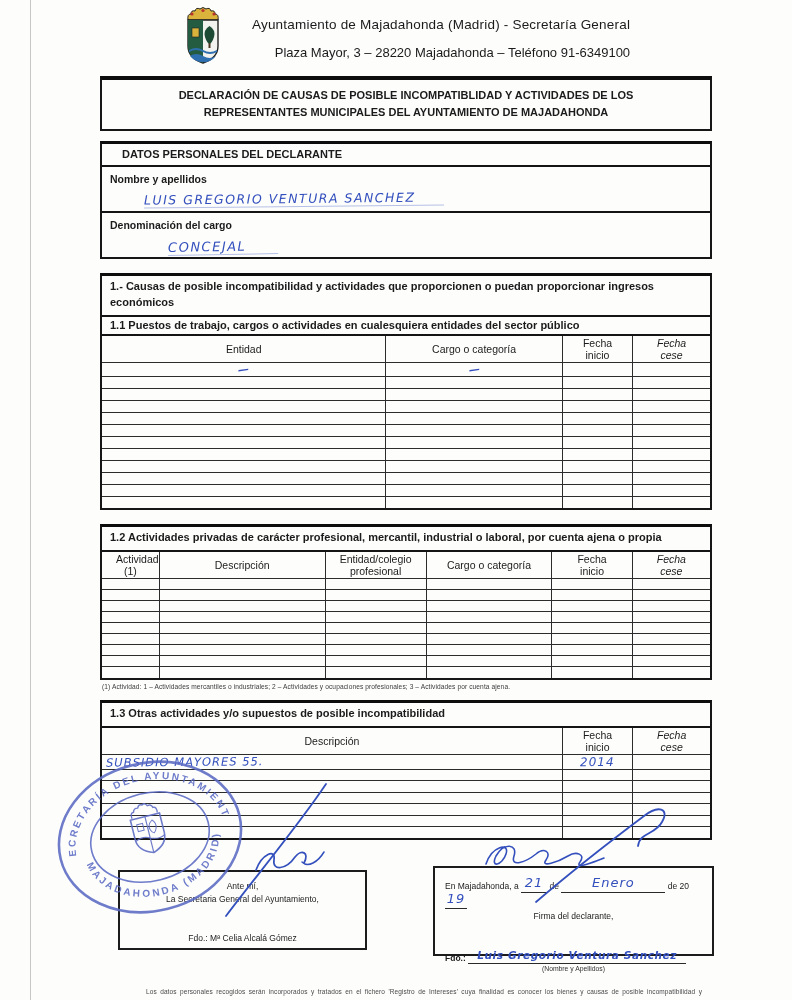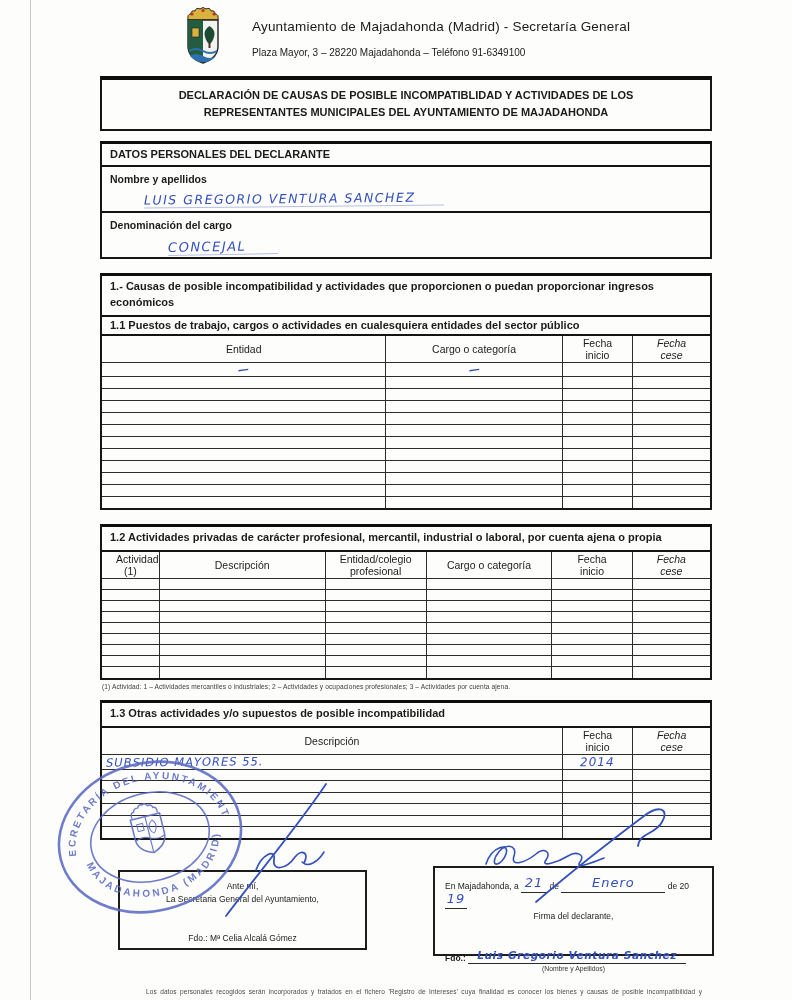--- a/index.html
+++ b/index.html
@@ -5,30 +5,30 @@
   * { margin:0; padding:0; box-sizing:border-box; }
   html,body { width:792px; height:1000px; background:#fdfdfc; overflow:hidden; }
   body { position:relative; font-family:"Liberation Sans", sans-serif; color:var(--ink,#1b1b1b); }
   body::before { content:''; position:absolute; left:30px; top:0; bottom:0; width:1px; background:#9a9a9a; opacity:.55; }
 
   .content { position:relative; margin-left:100px; width:612px; padding-top:8px; }
 
   
   .hdr { display:flex; align-items:center; margin-bottom:8px; height:60px; }
   .hdr .escudo { margin-left:78px; margin-right:22px; flex:0 0 auto; }
-  .hdr-text { text-align:left; }
+  .hdr-text { text-align:right; }
   .hdr-org { font-size:13.5px; letter-spacing:.2px; }
-  .hdr-addr { font-size:10px; margin-top:13px; }
+  .hdr-addr { font-size:13px; margin-top:13px; }
 
   
   .title-box { border:2px solid #161616; border-top:4px solid #0d0d0d; padding:7px 28px 8px; text-align:center; font-weight:bold; font-size:11px; line-height:1.55; }
 
   
   .personal { border:2px solid #161616; border-top:3px solid #0d0d0d; margin-top:10px; }
-  .personal-hd { font-weight:bold; font-size:11px; padding:4px 8px 5px; border-bottom:2.5px solid #141414; }
+  .personal-hd { font-weight:bold; font-size:11px; padding:4px 20px 5px; border-bottom:2.5px solid #141414; }
   .name-row { border-bottom:2px solid #141414; padding:2px 8px 2px; height:46px; }
   .lbl { font-weight:bold; font-size:10.5px; }
   .split { display:flex; }
   .split .cell-l { width:65%; padding:2px 8px; height:44px; }
   .split .cell-r { width:35%; border-left:2px solid #141414; padding:2px 8px; height:44px; }
 
   .hw { font-family:"DejaVu Sans", sans-serif; font-style:italic; color:var(--handwriting,#3450bd); letter-spacing:1.5px; }
   .hw-name { display:block; margin:4px 0 0 34px; font-size:12.5px; transform:rotate(-.6deg); border-bottom:1px solid rgba(52,80,189,.35); width:300px; }
   .hw-cargo { display:block; margin:6px 0 0 58px; font-size:13px; transform:rotate(-1deg); width:110px; border-bottom:1px solid rgba(52,80,189,.35); }
   .hw-fecha { display:block; margin:4px 0 0 14px; font-size:16px; transform:rotate(-1deg); }

